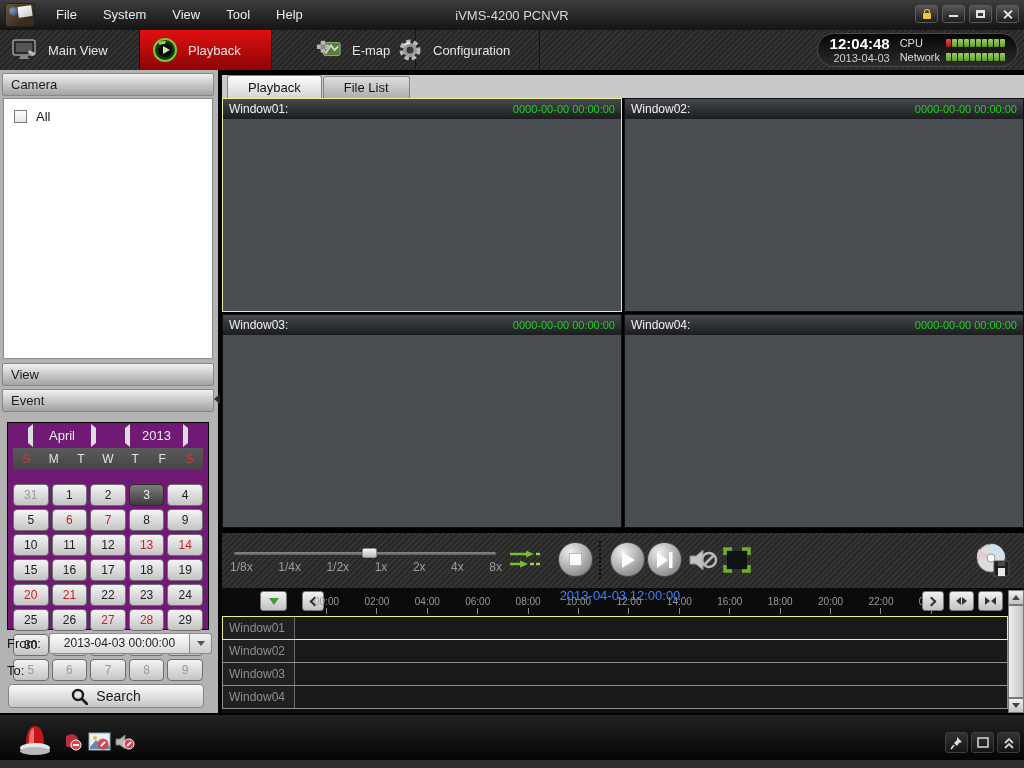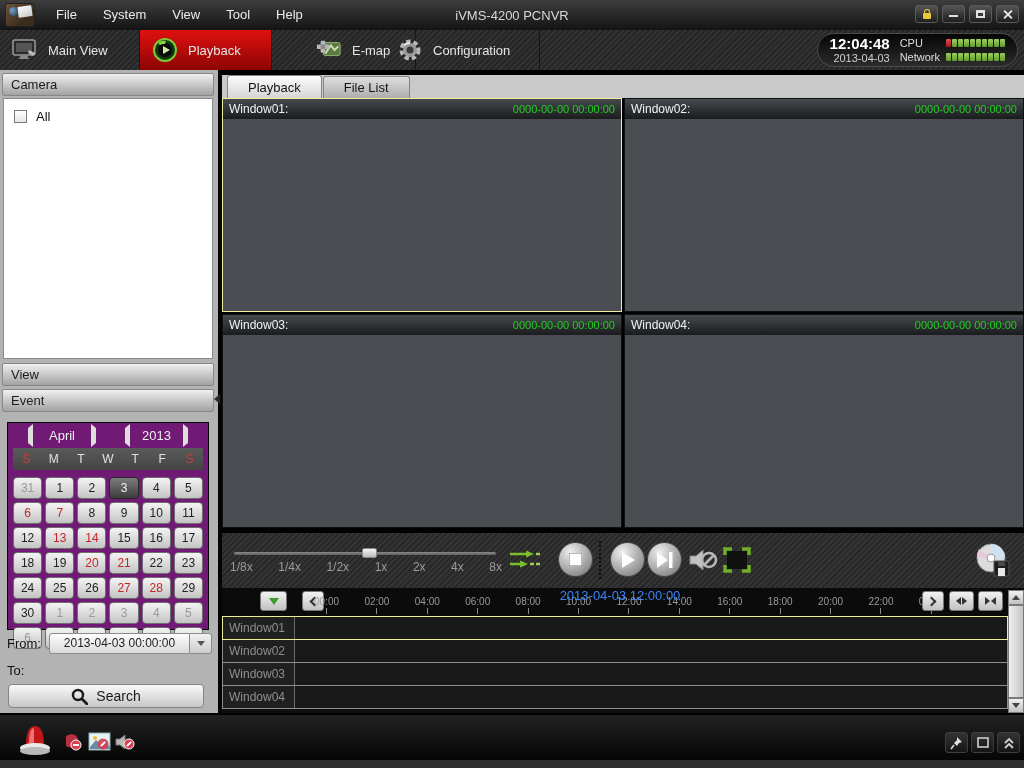--- a/index.html
+++ b/index.html
@@ -68,21 +68,21 @@
     background:#701a75; border:1px solid #000; }
   .cal-header { height:25px; display:flex; align-items:center; color:#eee; font-size:13px; padding:0 14px; }
   .cal-title { flex:0 0 auto; }
   .tri-l { width:0; height:0; border-top:4px solid transparent; border-bottom:4px solid transparent; border-right:5px solid #ddd; }
   .tri-r { width:0; height:0; border-top:4px solid transparent; border-bottom:4px solid transparent; border-left:5px solid #ddd; }
   .cal-nav { padding:4px 6px; cursor:default; }
   .cal-days { display:grid; grid-template-columns:repeat(7,1fr); margin:0 5px; height:22px;
     background:linear-gradient(#5a5a5a,#454545); }
   .cal-dayhead { color:#e2e2e2; font-size:12px; display:flex; align-items:center; justify-content:center; }
   .cal-dayhead.red { color:#cc3b3b; }
-  .cal-grid { display:grid; grid-template-columns:repeat(6,1fr); gap:3px; margin:7px 5px; }
+  .cal-grid { display:grid; grid-template-columns:repeat(5,1fr); gap:3px; margin:14px 5px; }
   .cal-cell { height:22px; border-radius:4px; background:linear-gradient(#f4f4f4,#c4c4c4);
     border:1px solid #6e6e6e; color:#222; font-size:12px;
     display:flex; align-items:center; justify-content:center; cursor:default; }
   .cal-cell.red { color:#c22626; }
   .cal-cell.dim { color:#9a9a9a; }
   .cal-cell.sel { background:linear-gradient(#7c7c7c,#3c3c3c); color:#f0f0f0; border-color:#2a2a2a; }
 
   .dt-row { position:absolute; left:7px; width:205px; height:22px; display:flex; align-items:center; }
   .dt-label { width:42px; font-size:13px; color:#111; }
   .dt-field { flex:1; height:21px; display:flex; }

